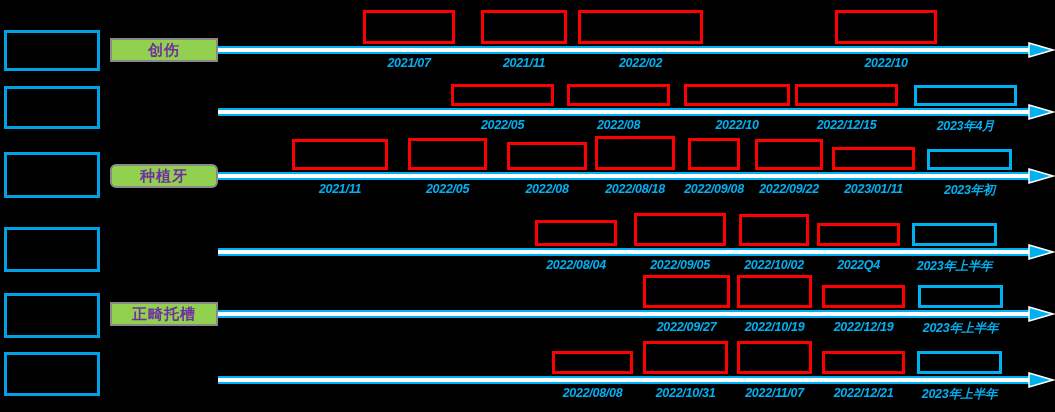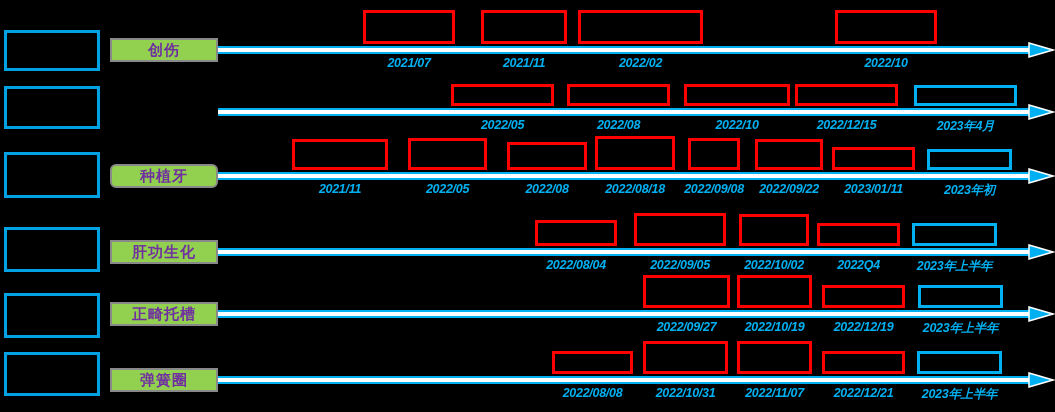--- a/index.html
+++ b/index.html
@@ -149,21 +149,20 @@
   <div class="milestone-box" style="left: 755px; width: 68px; height: 31px; top: 139px; border-color: rgb(255, 0, 0);"></div>
   <div class="milestone-date" style="left: 789px; top: 182px;">2022/09/22</div>
 
   <div class="milestone-box" style="left: 832px; width: 83px; height: 23px; top: 147px; border-color: rgb(255, 0, 0);"></div>
   <div class="milestone-date" style="left: 873.5px; top: 182px;">2023/01/11</div>
 
   <div class="milestone-box" style="left: 927px; width: 85px; height: 21px; top: 149px; border-color: rgb(0, 176, 240);"></div>
   <div class="milestone-date" style="left: 969.5px; top: 182px;">2023年初</div>
 
   <div class="left-box" style="top: 227px; height: 45px;"></div>
-  <div class="cat-label" style="top: 240px;">肝功生化</div>
   <div class="arrow" style="top: 243px;">
     <div class="arrow-line"></div>
     <svg class="arrow-head" viewBox="0 0 27 18" aria-hidden="true">
       <polygon points="1,2 25,9 1,16"></polygon>
     </svg>
   </div>
 
   <div class="milestone-box" style="left: 535px; width: 82px; height: 26px; top: 220px; border-color: rgb(255, 0, 0);"></div>
   <div class="milestone-date" style="left: 576px; top: 258px;">2022/08/04</div>
 
@@ -194,21 +193,20 @@
   <div class="milestone-box" style="left: 737px; width: 75px; height: 33px; top: 275px; border-color: rgb(255, 0, 0);"></div>
   <div class="milestone-date" style="left: 774.5px; top: 320px; text-align: right;">2022/10/19</div>
 
   <div class="milestone-box" style="left: 822px; width: 83px; height: 23px; top: 285px; border-color: rgb(255, 0, 0);"></div>
   <div class="milestone-date" style="left: 863.5px; top: 320px;">2022/12/19</div>
 
   <div class="milestone-box" style="left: 918px; width: 85px; height: 23px; top: 285px; border-color: rgb(0, 176, 240);"></div>
   <div class="milestone-date" style="left: 960.5px; top: 320px;">2023年上半年</div>
 
   <div class="left-box" style="top: 352px; height: 44px;"></div>
-  <div class="cat-label" style="top: 368px;">弹簧圈</div>
   <div class="arrow" style="top: 371px;">
     <div class="arrow-line"></div>
     <svg class="arrow-head" viewBox="0 0 27 18" aria-hidden="true">
       <polygon points="1,2 25,9 1,16"></polygon>
     </svg>
   </div>
 
   <div class="milestone-box" style="left: 552px; width: 81px; height: 23px; top: 351px; border-color: rgb(255, 0, 0);"></div>
   <div class="milestone-date" style="left: 592.5px; top: 386px;">2022/08/08</div>
 

